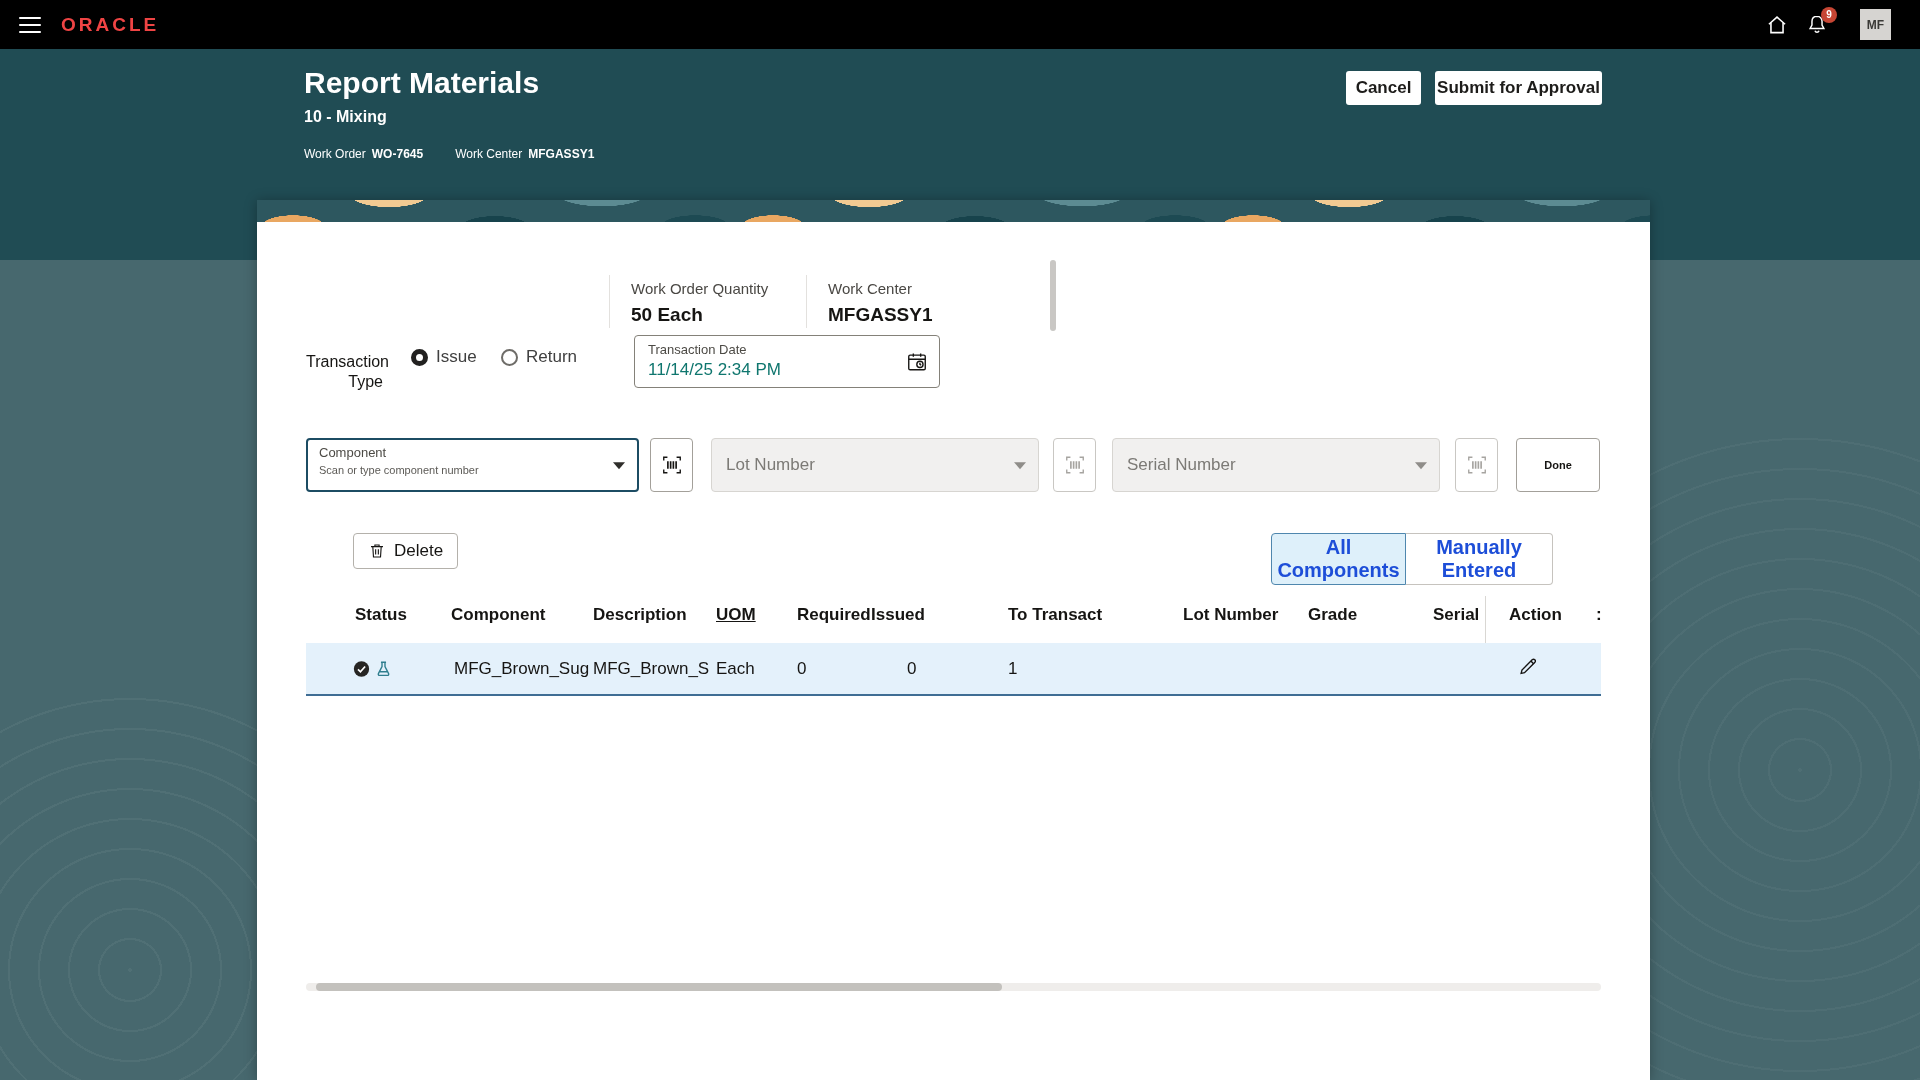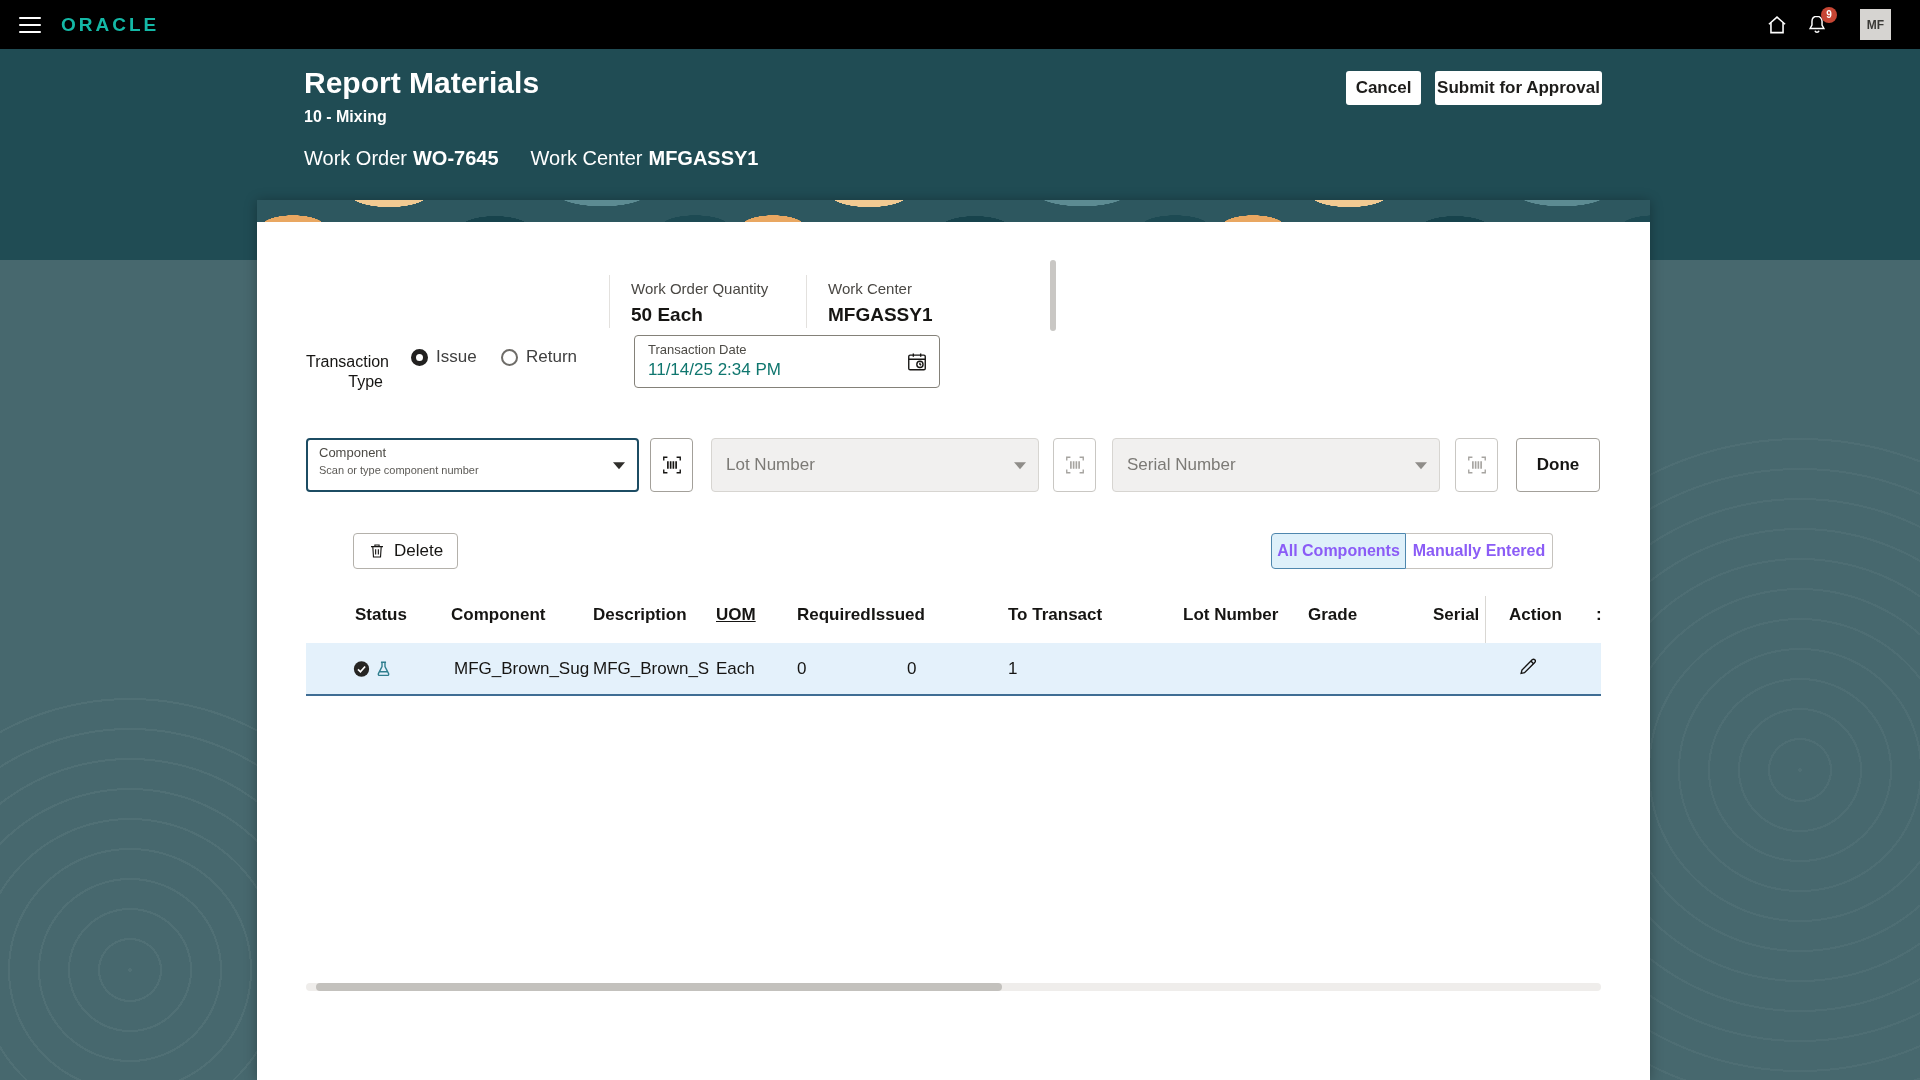--- a/index.html
+++ b/index.html
@@ -9,34 +9,34 @@
   .band { position:absolute; top:49px; left:0; width:100%; height:211px; background:#204c54; }
   .rings { position:absolute; border-radius:50%; pointer-events:none;
            background:repeating-radial-gradient(circle, rgba(255,255,255,.05) 0 2px, transparent 2px 30px); }
   .r1 { left:-150px; bottom:-170px; width:560px; height:560px; }
   .r2 { right:-220px; top:430px; width:680px; height:680px; opacity:.75; }
 
   
   .topbar { position:absolute; top:0; left:0; width:100%; height:49px; background:#000; display:flex; align-items:center; z-index:30; }
   .hamburger { width:22px; height:16px; margin-left:19px; display:flex; flex-direction:column; justify-content:space-between; cursor:pointer; }
   .hamburger span { display:block; height:2px; background:#fff; border-radius:1px; }
-  .brand { margin-left:20px; color:#14b8a6; font-size:19px; font-weight:700; letter-spacing:3px; }
+  .brand { margin-left:20px; color:#ef4444; font-size:19px; font-weight:700; letter-spacing:3px; }
   .topbar-right { margin-left:auto; display:flex; align-items:center; padding-right:29px; }
   .icon-btn { display:flex; align-items:center; justify-content:center; cursor:pointer; }
   .home-btn { margin-right:18px; }
   .bell-wrap { position:relative; margin-right:32px; }
   .badge { position:absolute; top:-7px; right:-9px; min-width:16px; height:16px; border-radius:8px; background:#c74634; color:#fff;
            font-size:10px; font-weight:700; display:flex; align-items:center; justify-content:center; padding:0 4px; }
   .avatar { width:31px; height:31px; border-radius:0; background:#d6d4d1; color:#3a3936; font-size:12px; font-weight:700;
             display:flex; align-items:center; justify-content:center; cursor:pointer; }
 
   
   .page-title { position:absolute; left:304px; top:66px; color:#fff; font-size:30px; font-weight:700; z-index:5; }
   .page-subtitle { position:absolute; left:304px; top:108px; color:#fff; font-size:16px; font-weight:700; z-index:5; }
-  .wo-line { position:absolute; left:304px; top:147px; color:#fff; font-size:20px; display:flex; gap:6px; z-index:5; }
+  .wo-line { position:absolute; left:304px; top:147px; color:#fff; font-size:12px; display:flex; gap:6px; z-index:5; }
   .wo-line .sep { width:20px; }
   .bold { font-weight:700; }
   .hdr-btn { position:absolute; top:71px; height:34px; background:#fff; border:none; border-radius:3px; font-family:inherit;
              font-size:17px; font-weight:600; color:#1d1c1a; display:flex; align-items:center; justify-content:center; cursor:pointer; z-index:5; }
   .btn-cancel { left:1346px; width:75px; }
   .btn-submit { left:1435px; width:167px; }
 
   
   .card { position:absolute; left:257px; top:200px; width:1393px; height:880px; background:#fff; box-shadow:0 1px 12px rgba(0,0,0,.3); z-index:10; }
   .card-banner { position:absolute; top:0; left:0; width:100%; height:22px; background-color:#2d575f;
@@ -81,28 +81,28 @@
   .caret-gray { border-top-color:#8f8d89; }
   .bar-btn { position:absolute; top:238px; width:43px; height:54px; background:#fff; border:1px solid #a3a09a; border-radius:4px;
              display:flex; align-items:center; justify-content:center; cursor:pointer; color:#161513; }
   .bar1 { left:393px; }
   .bar2 { left:796px; color:#a6a4a0; border-color:#c9c7c3; cursor:default; }
   .bar3 { left:1198px; color:#a6a4a0; border-color:#c9c7c3; cursor:default; }
   .dis-select { position:absolute; top:238px; width:328px; height:54px; background:#f1f0ef; border:1px solid #d7d5d1; border-radius:4px;
                 display:flex; align-items:center; padding:0 34px 0 14px; color:#7c7a76; font-size:17px; }
   .lot-select { left:454px; } .serial-select { left:855px; }
   .done-btn { position:absolute; left:1259px; top:238px; width:84px; height:54px; background:#fff; border:1px solid #a3a09a;
-              border-radius:4px; font-family:inherit; font-size:17px; font-weight:600; color:#161513; cursor:pointer; }
+              border-radius:4px; font-family:inherit; font-size:11px; font-weight:600; color:#161513; cursor:pointer; }
 
   
   .delete-btn { position:absolute; left:96px; top:333px; height:36px; background:#fff; border:1px solid #b4b1ab; border-radius:4px;
                 display:inline-flex; align-items:center; gap:8px; padding:0 14px; font-size:17px; color:#161513; cursor:pointer; font-family:inherit; }
   .seg { position:absolute; left:1014px; top:333px; height:36px; display:flex; }
-  .seg-btn { height:36px; display:flex; align-items:center; justify-content:center; font-size:16px; font-weight:600;
-             font-family:inherit; cursor:pointer; color:#8b5cf6; }
+  .seg-btn { height:52px; display:flex; align-items:center; justify-content:center; font-size:20px; font-weight:600;
+             font-family:inherit; cursor:pointer; color:#1d4ed8; }
   .seg-all { width:135px; background:#def0fa; border:1px solid #4f87ae; border-radius:4px 0 0 4px; }
   .seg-manual { width:147px; background:#fff; border:1px solid #c6c3be; border-left:none; border-radius:0 4px 4px 0; }
 
   
   .th { position:absolute; top:405px; font-size:17px; font-weight:700; color:#161513; white-space:nowrap; cursor:pointer; }
   .th-status{left:98px;} .th-comp{left:194px;} .th-desc{left:336px;} .th-uom{left:459px;text-decoration:underline;} .th-req{left:540px;}
   .th-iss{left:614px;} .th-tt{left:751px;} .th-lot{left:926px;} .th-grade{left:1051px;}
   .th-serial{left:1176px; width:52px; overflow:hidden;} .th-action{left:1252px;} .th-partial{left:1339px;}
   .col-divider { position:absolute; left:1228px; top:396px; height:100px; border-left:1px solid #d9d7d3; }
   .trow { position:absolute; left:49px; top:443px; width:1295px; height:53px; background:#e4f1fb; border-bottom:2px solid #3f6d94; cursor:pointer; }

